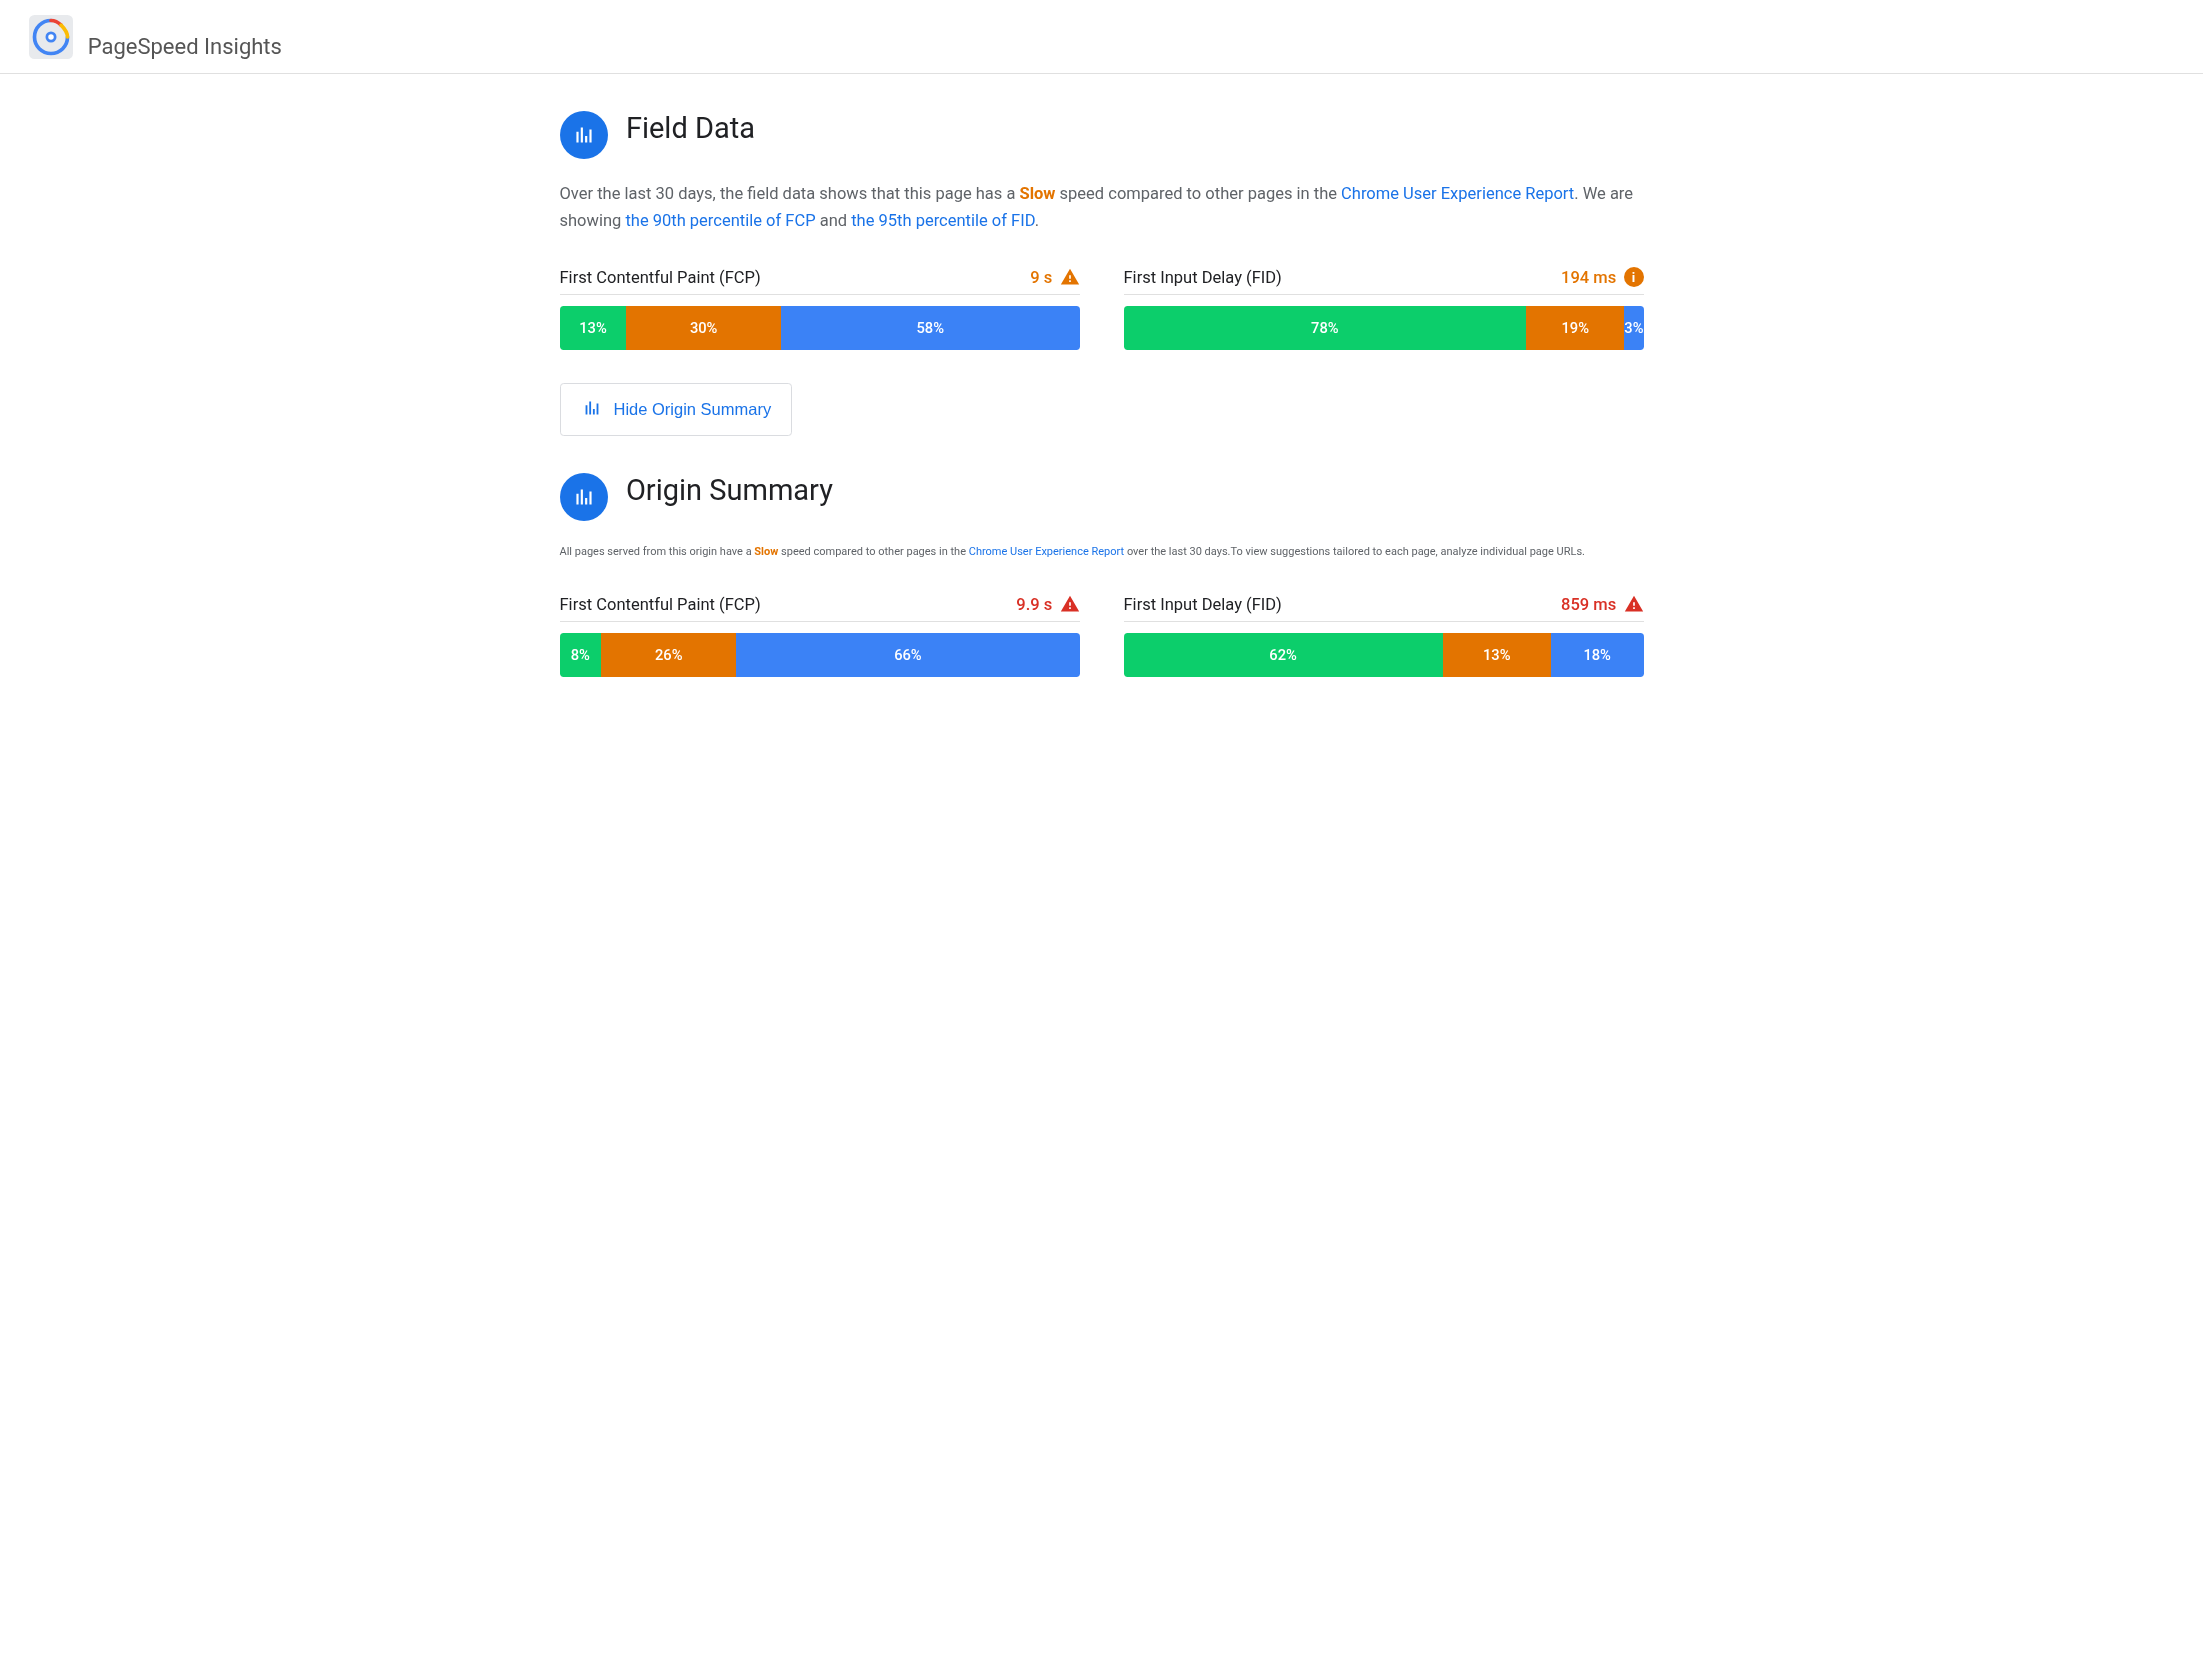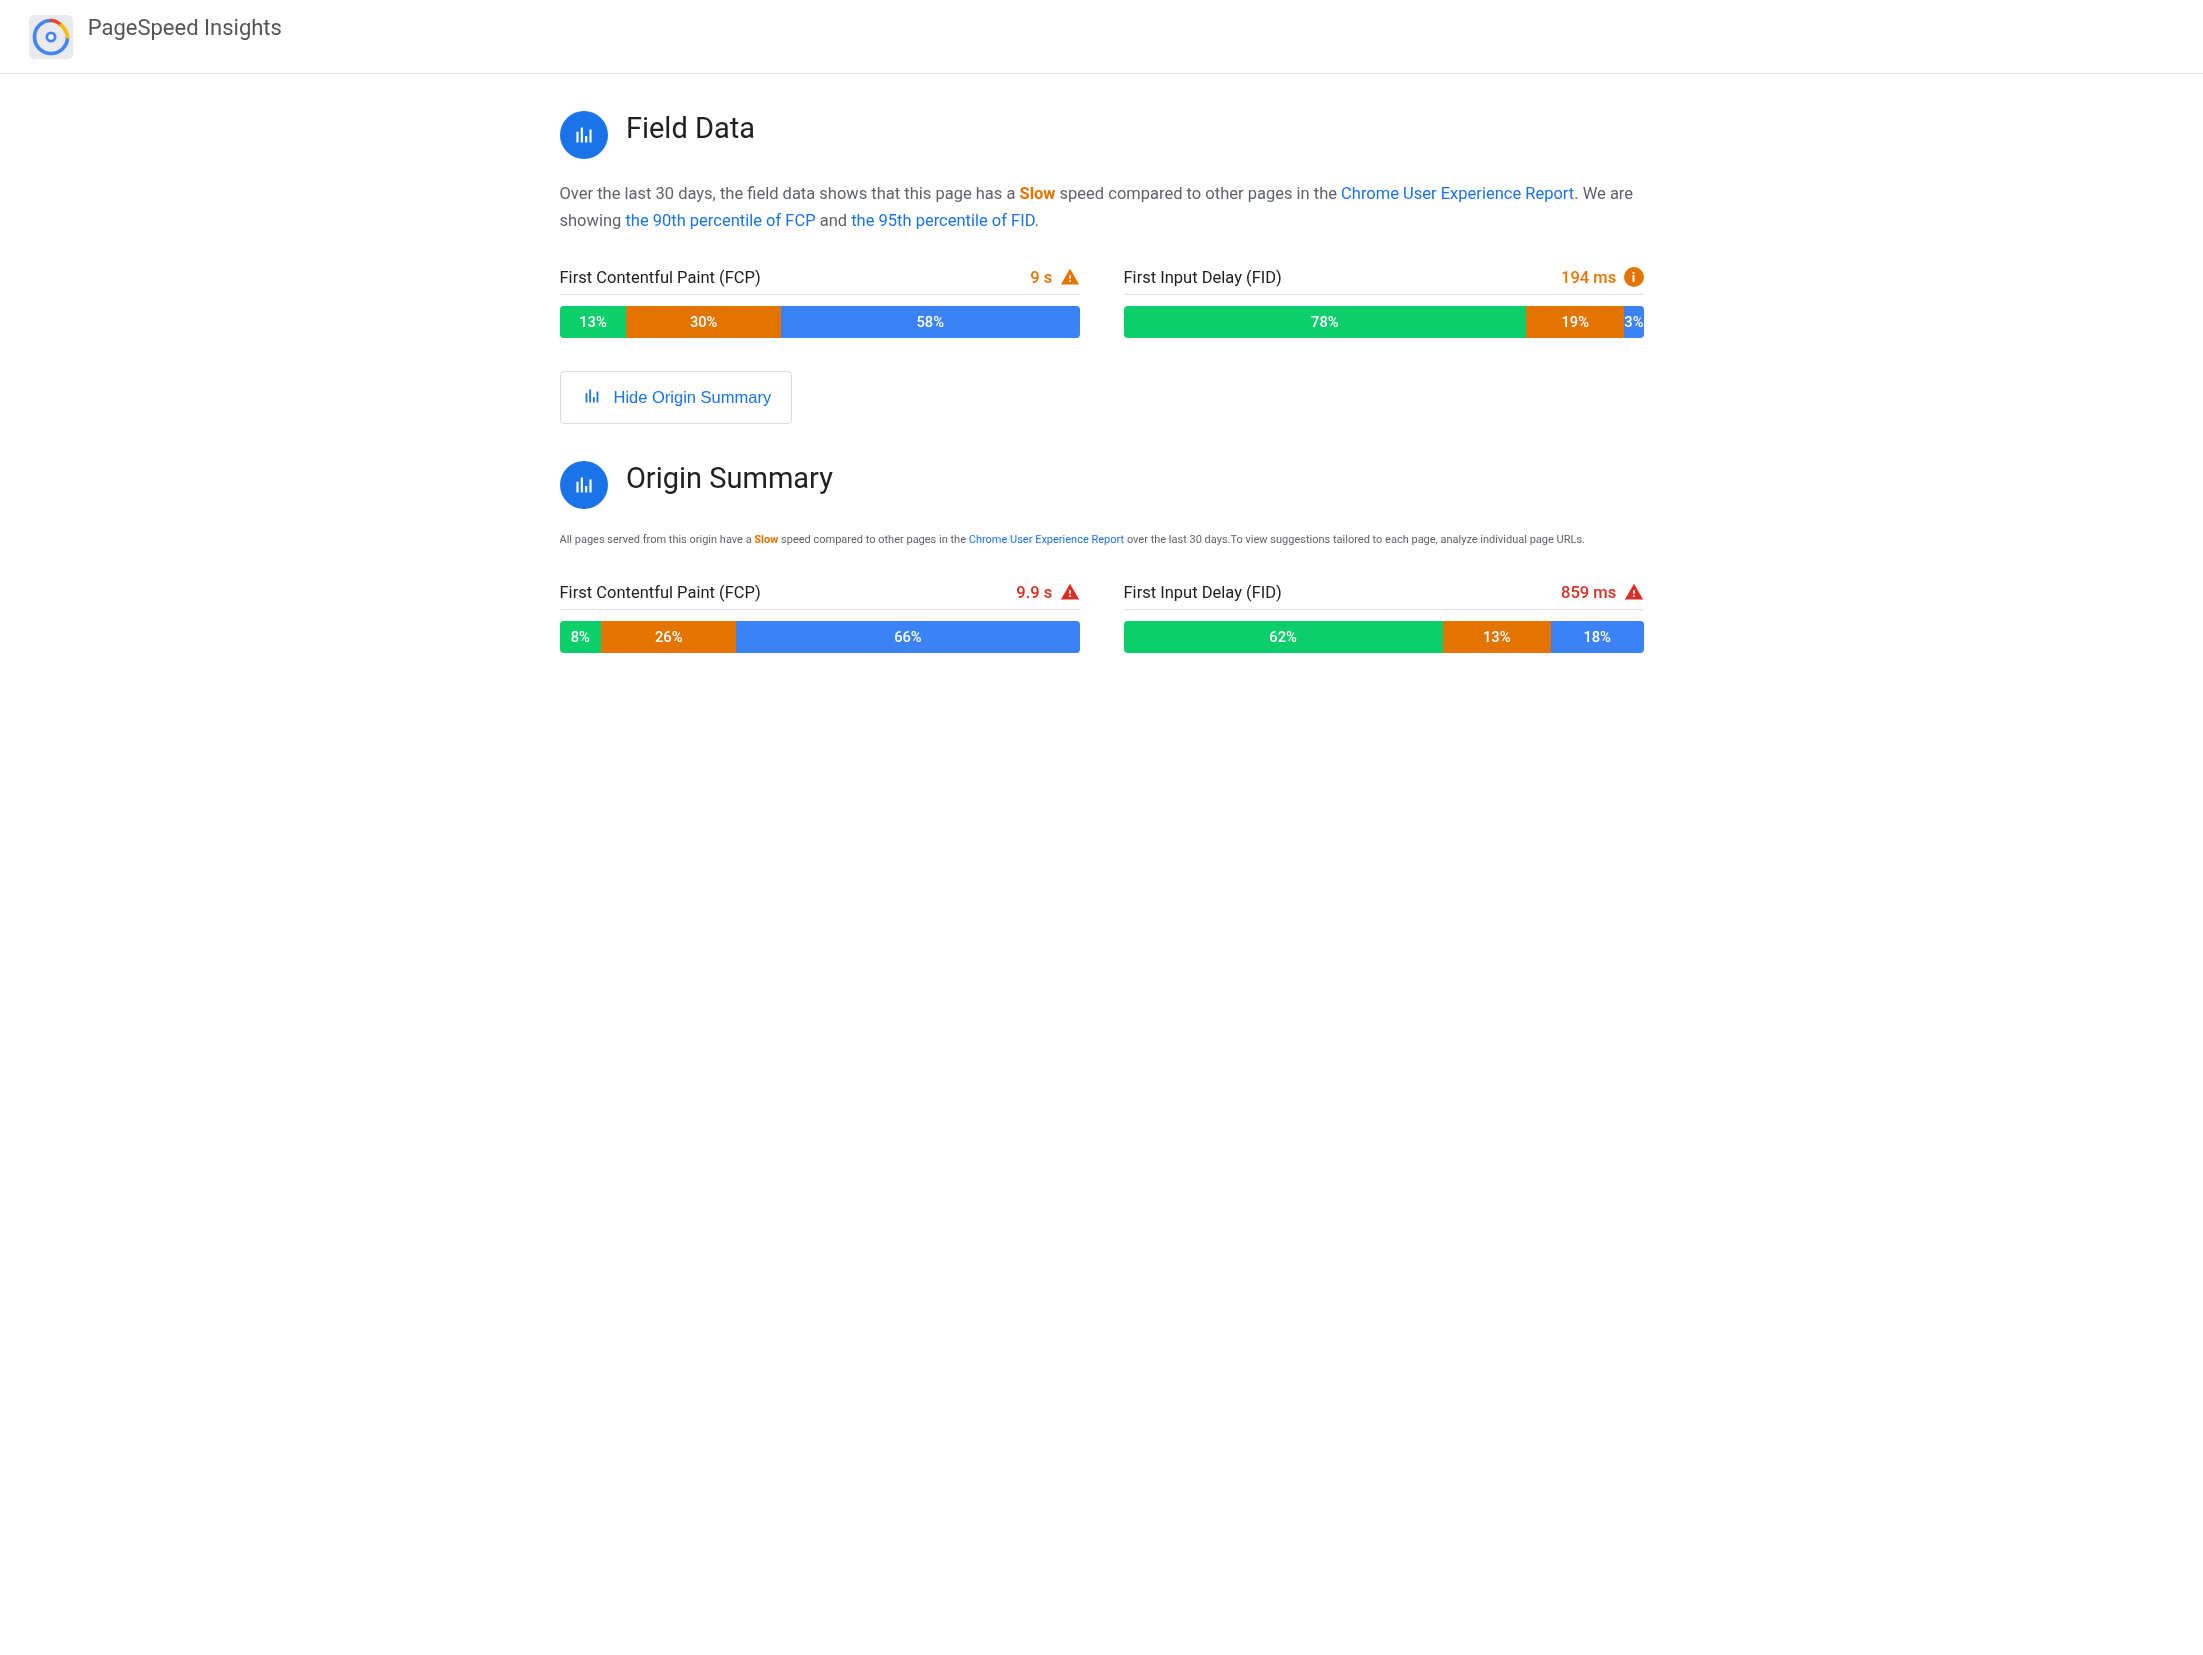--- a/index.html
+++ b/index.html
@@ -4,21 +4,21 @@
   <style>
     * { box-sizing: border-box; margin: 0; padding: 0; }
     body {
       font-family: 'Roboto', Arial, sans-serif;
       background: #fff;
       color: #333;
       font-size: 16.5px;
     }
     .header {
       display: flex;
-      align-items: flex-start;
+      align-items: flex-end;
       padding: 14.7px 29px;
       border-bottom: 0.9px solid #e0e0e0;
       background: #fff;
     }
     .header-logo {
       width: 44px;
       height: 44px;
       margin-right: 14.7px;
     }
     .header-title {
@@ -121,21 +121,21 @@
       color: white;
       font-size: 13px;
       font-weight: 700;
       display: inline-flex;
       align-items: center;
       justify-content: center;
       cursor: pointer;
     }
     .bar-container {
       display: flex;
-      height: 32px;
+      height: 44px;
       border-radius: 3.7px;
       overflow: hidden;
     }
     .bar-segment {
       display: flex;
       align-items: center;
       justify-content: center;
       color: white;
       font-size: 14.7px;
       font-weight: 500;

